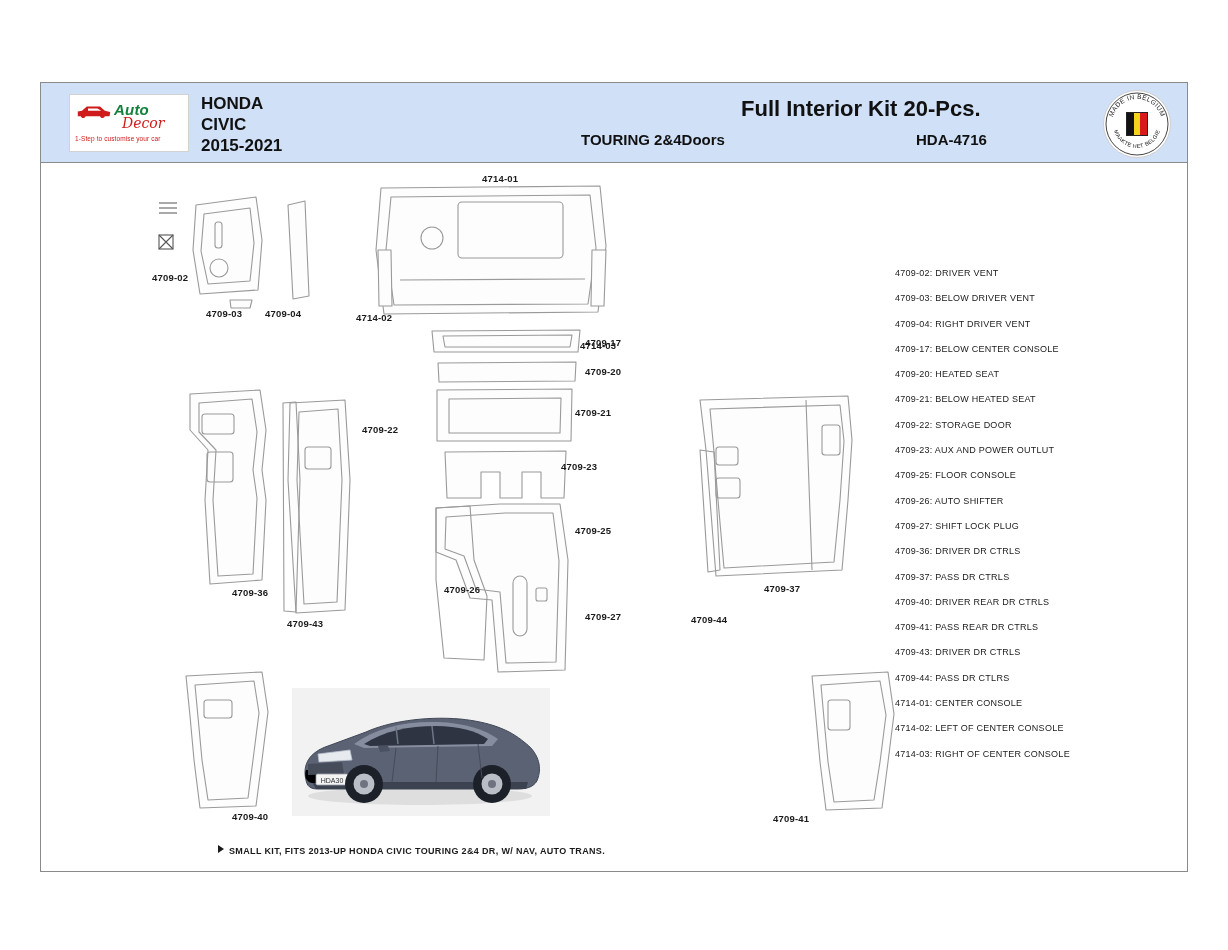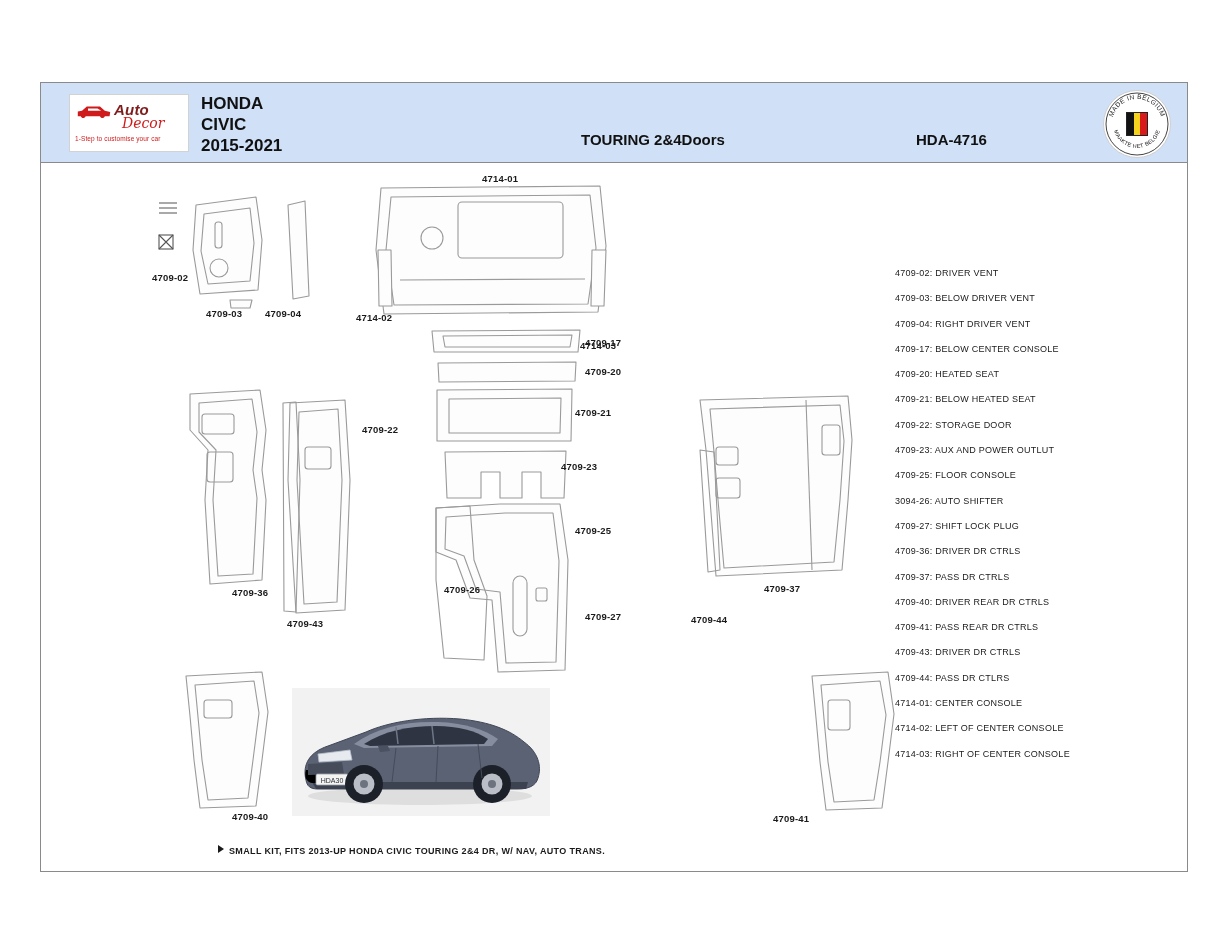--- a/index.html
+++ b/index.html
@@ -39,21 +39,21 @@
     width:120px;height:58px;
     background:#fff;
     border:1px solid #d2d2d2;
     box-sizing:border-box;
   }
   .logo-car{
     position:absolute;left:6px;top:8px;width:36px;height:18px;
   }
   .logo-auto{
     position:absolute;left:44px;top:6px;
-    font-size:15px;font-weight:bold;color:#7f1d1d;
+    font-size:15px;font-weight:bold;color:#15803d;
     letter-spacing:.2px;font-style:italic;
   }
   .logo-decor{
     position:absolute;left:52px;top:20px;
     font-size:14px;font-weight:normal;color:#cf1b1b;
     font-family:"DejaVu Serif", serif;font-style:italic;
   }
   .logo-tag{
     position:absolute;left:5px;top:40px;
     font-size:6.5px;color:#cf1b1b;letter-spacing:.1px;
@@ -156,20 +156,21 @@
       <div class="logo-decor">Decor</div>
       <div class="logo-tag">1-Step to customise your car</div>
     </div>
 
     <div class="brand">
       <div>HONDA</div>
       <div>CIVIC</div>
       <div>2015-2021</div>
     </div>
 
+    <div class="kit-title">Full Interior Kit 20-Pcs.</div>
     <div class="kit-sub">TOURING 2&amp;4Doors</div>
     <div class="kit-code">HDA-4716</div>
 
     <div class="belgium">
       <svg class="ring-text" viewBox="0 0 66 66">
         <defs>
           <path id="arcTop" d="M8,33 A25,25 0 0 1 58,33"></path>
           <path id="arcBot" d="M9,33 A24,24 0 0 0 57,33"></path>
         </defs>
         <circle cx="33" cy="33" r="31" fill="none" stroke="#444" stroke-width="1"></circle>
@@ -291,21 +292,21 @@
   <div class="legend">
     <div class="legend-item">4709-02: DRIVER VENT</div>
     <div class="legend-item">4709-03: BELOW DRIVER VENT</div>
     <div class="legend-item">4709-04: RIGHT DRIVER VENT</div>
     <div class="legend-item">4709-17: BELOW CENTER CONSOLE</div>
     <div class="legend-item">4709-20: HEATED SEAT</div>
     <div class="legend-item">4709-21: BELOW HEATED SEAT</div>
     <div class="legend-item">4709-22: STORAGE DOOR</div>
     <div class="legend-item">4709-23: AUX AND POWER OUTLUT</div>
     <div class="legend-item">4709-25: FLOOR CONSOLE</div>
-    <div class="legend-item">3094-26: AUTO SHIFTER</div>
+    <div class="legend-item">4709-26: AUTO SHIFTER</div>
     <div class="legend-item">4709-27: SHIFT LOCK PLUG</div>
     <div class="legend-item">4709-36: DRIVER DR CTRLS</div>
     <div class="legend-item">4709-37: PASS DR CTRLS</div>
     <div class="legend-item">4709-40: DRIVER REAR DR CTRLS</div>
     <div class="legend-item">4709-41: PASS REAR DR CTRLS</div>
     <div class="legend-item">4709-43: DRIVER DR CTRLS</div>
     <div class="legend-item">4709-44: PASS DR CTLRS</div>
     <div class="legend-item">4714-01: CENTER CONSOLE</div>
     <div class="legend-item">4714-02: LEFT OF CENTER CONSOLE</div>
     <div class="legend-item">4714-03: RIGHT OF CENTER CONSOLE</div>

